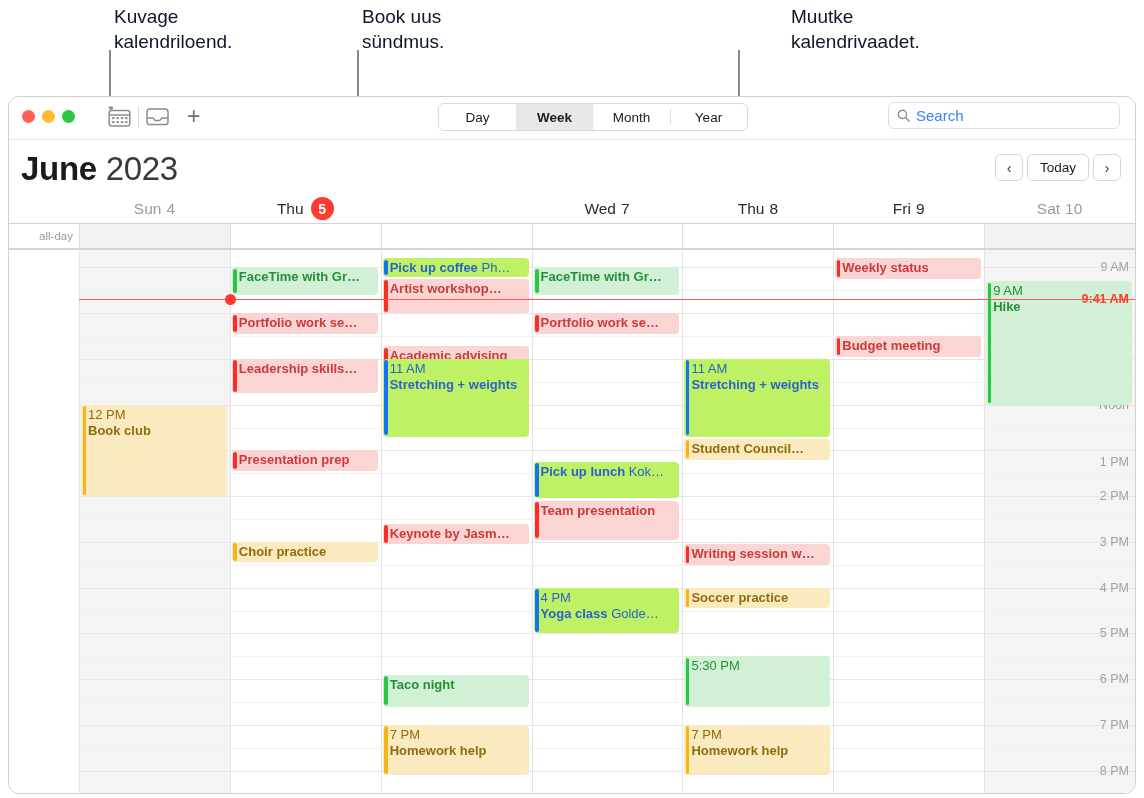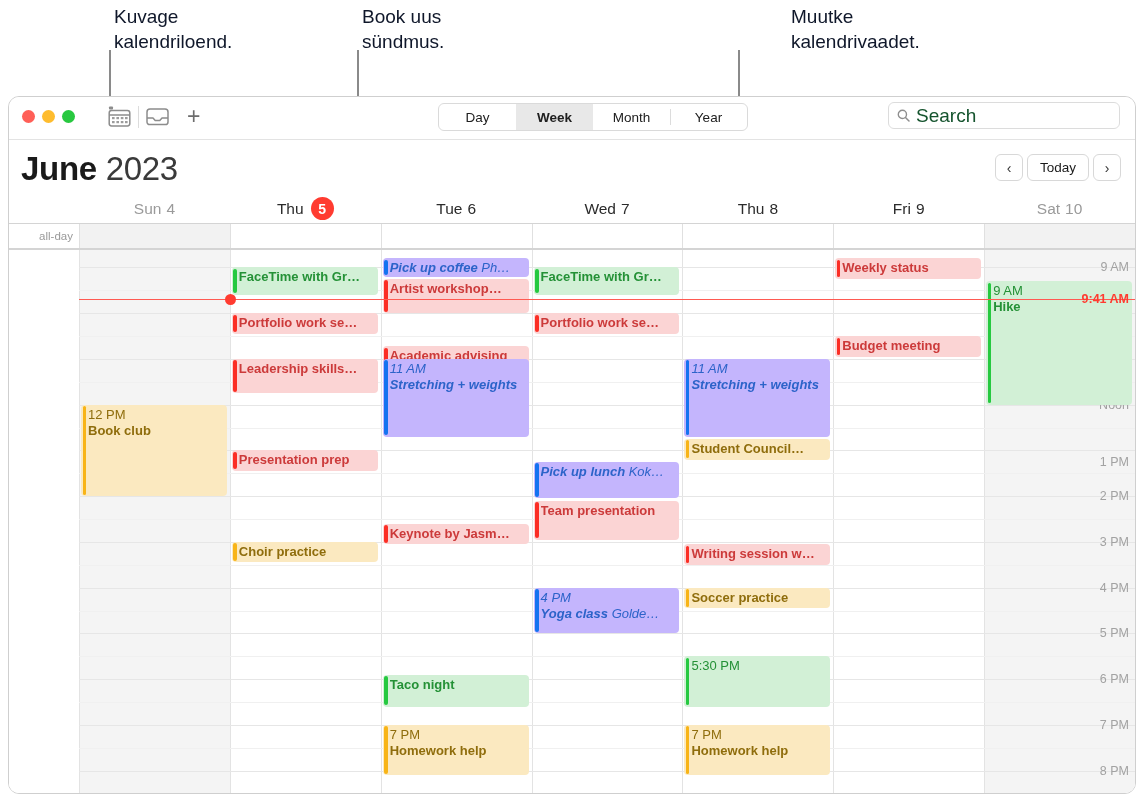--- a/index.html
+++ b/index.html
@@ -78,21 +78,21 @@
 
   
   #search {
     position: absolute; right: 15px; top: 5px;
     width: 230px; height: 25px;
     border: 1px solid #dcdcdc; border-radius: 6px;
     background: #fff;
     display: flex; align-items: center;
   }
   #search .sicon { margin-left: 8px; margin-right: 6px; display:flex; }
-  #search .sph { font-size: 19px; color: #14532d; }
+  #search .sph { font-size: 15px; color: #3b82f6; }
 
   
   #titlebar { position: relative; height: 54px; background: #fff; }
   #month-title {
     position: absolute; left: 12px; top: 10px;
     font-size: 33px; color: #1a1a1a; letter-spacing: -0.3px;
   }
   #month-title .m { font-weight: bold; }
   #month-title .y { font-weight: normal; color: #3a3a3a; }
 
@@ -170,21 +170,21 @@
   .ev .bar { position: absolute; left: 1.5px; top: 1.5px; bottom: 1.5px; width: 3.5px; border-radius: 2px; }
   .ev .t { font-weight: bold; white-space: nowrap; overflow: hidden; text-overflow: ellipsis; }
   .ev .loc { font-weight: normal; }
   .ev .tm { font-weight: normal; display: block; }
   .ev.wrap .t { white-space: normal; }
 
   .c-red   { background: #fbd4d4; color: #cc3a3a; }
   .c-red   .bar { background: #fb2e25; }
   .c-green { background: #d2f0d6; color: #249136; }
   .c-green .bar { background: #26c940; }
-  .c-blue  { background: #c4b5fd; color: #2c63c9; font-style: italic; }
+  .c-blue  { background: #bef264; color: #2c63c9; }
   .c-blue  .bar { background: #1473f0; }
   .c-yellow{ background: #fbe9c0; color: #8f6d0c; }
   .c-yellow .bar { background: #f8b417; }
 </style>
 </head>
 <body>
 
 <div id="root">
 
   <div class="callout" style="left:114px; top:4px;">Kuvage
@@ -264,24 +264,20 @@
     </div>
 
     <div id="dayhdr">
         <div class="dh" style="left: 70px; width: 150.857px;">
           <span class="dlabel">Sun</span>
           <span class="dnum">4</span>
         </div>
         <div class="dh weekday" style="left: 220.857px; width: 150.857px;">
           <span class="dlabel">Thu</span>
           <span class="badge">5</span>
-        </div>
-        <div class="dh weekday" style="left: 371.714px; width: 150.857px;">
-          <span class="dlabel">Tue</span>
-          <span class="dnum">6</span>
         </div>
         <div class="dh weekday" style="left: 522.571px; width: 150.857px;">
           <span class="dlabel">Wed</span>
           <span class="dnum">7</span>
         </div>
         <div class="dh weekday" style="left: 673.429px; width: 150.857px;">
           <span class="dlabel">Thu</span>
           <span class="dnum">8</span>
         </div>
         <div class="dh weekday" style="left: 824.286px; width: 150.857px;">

